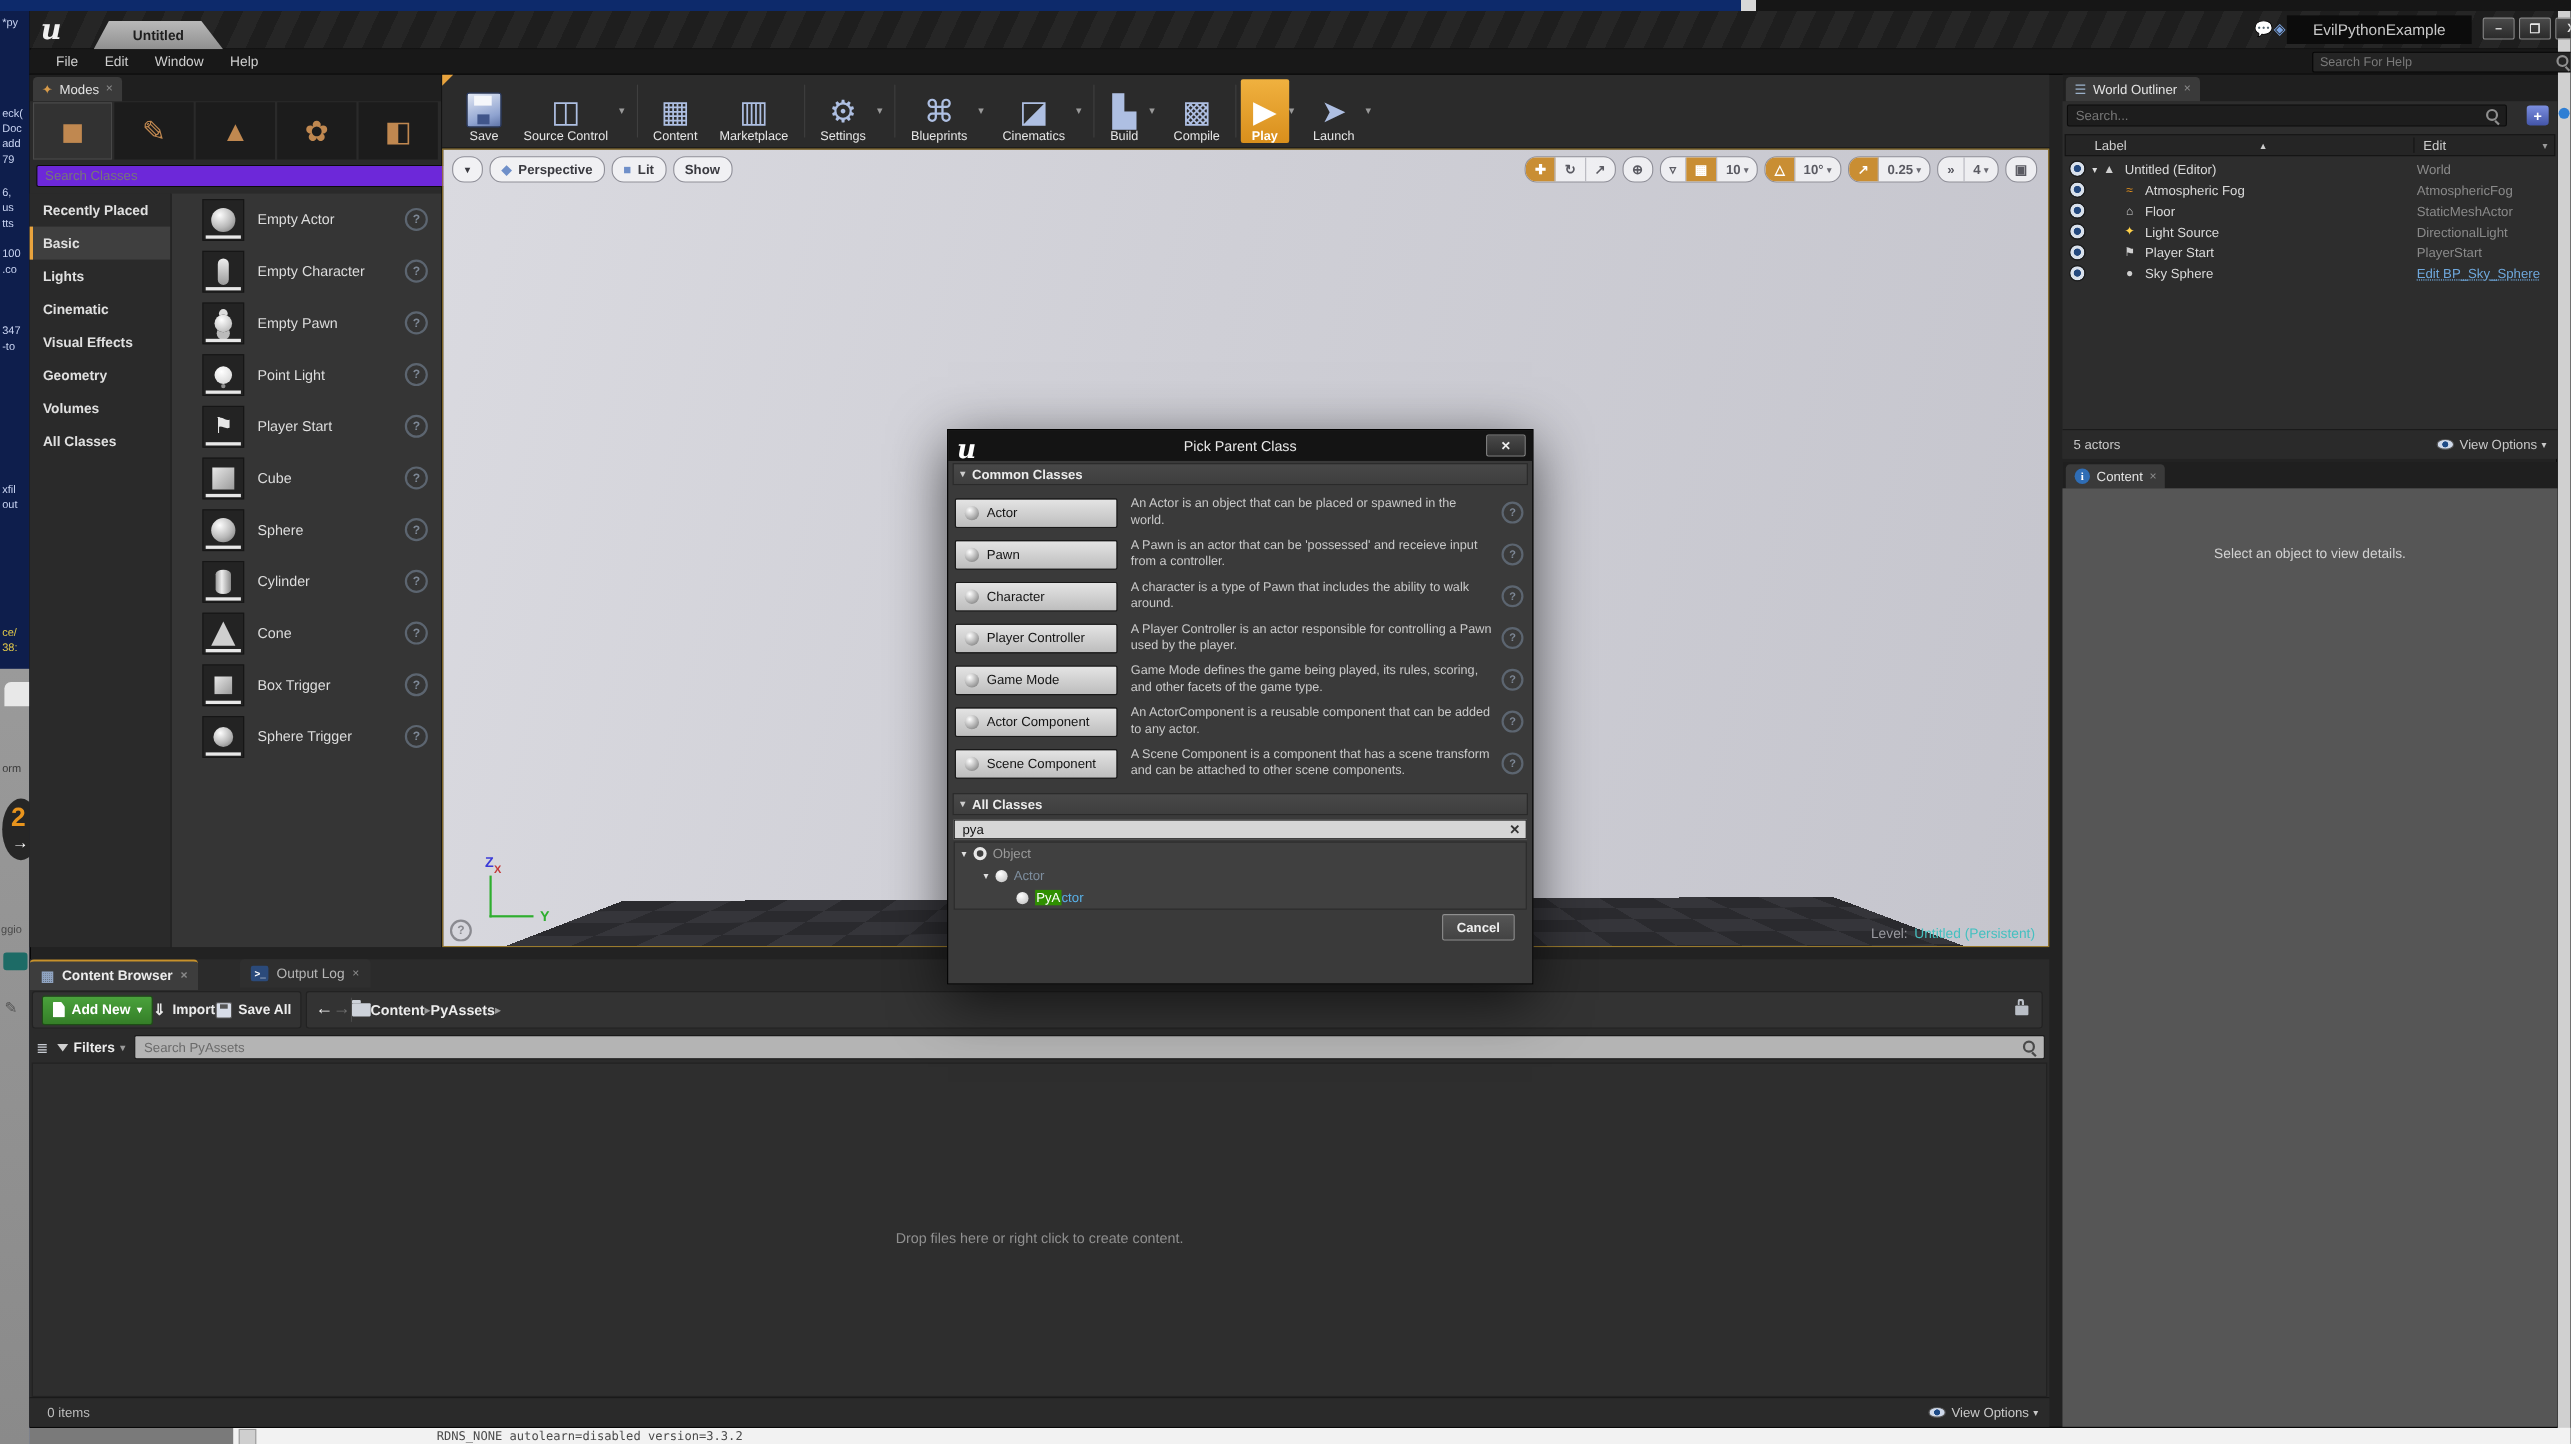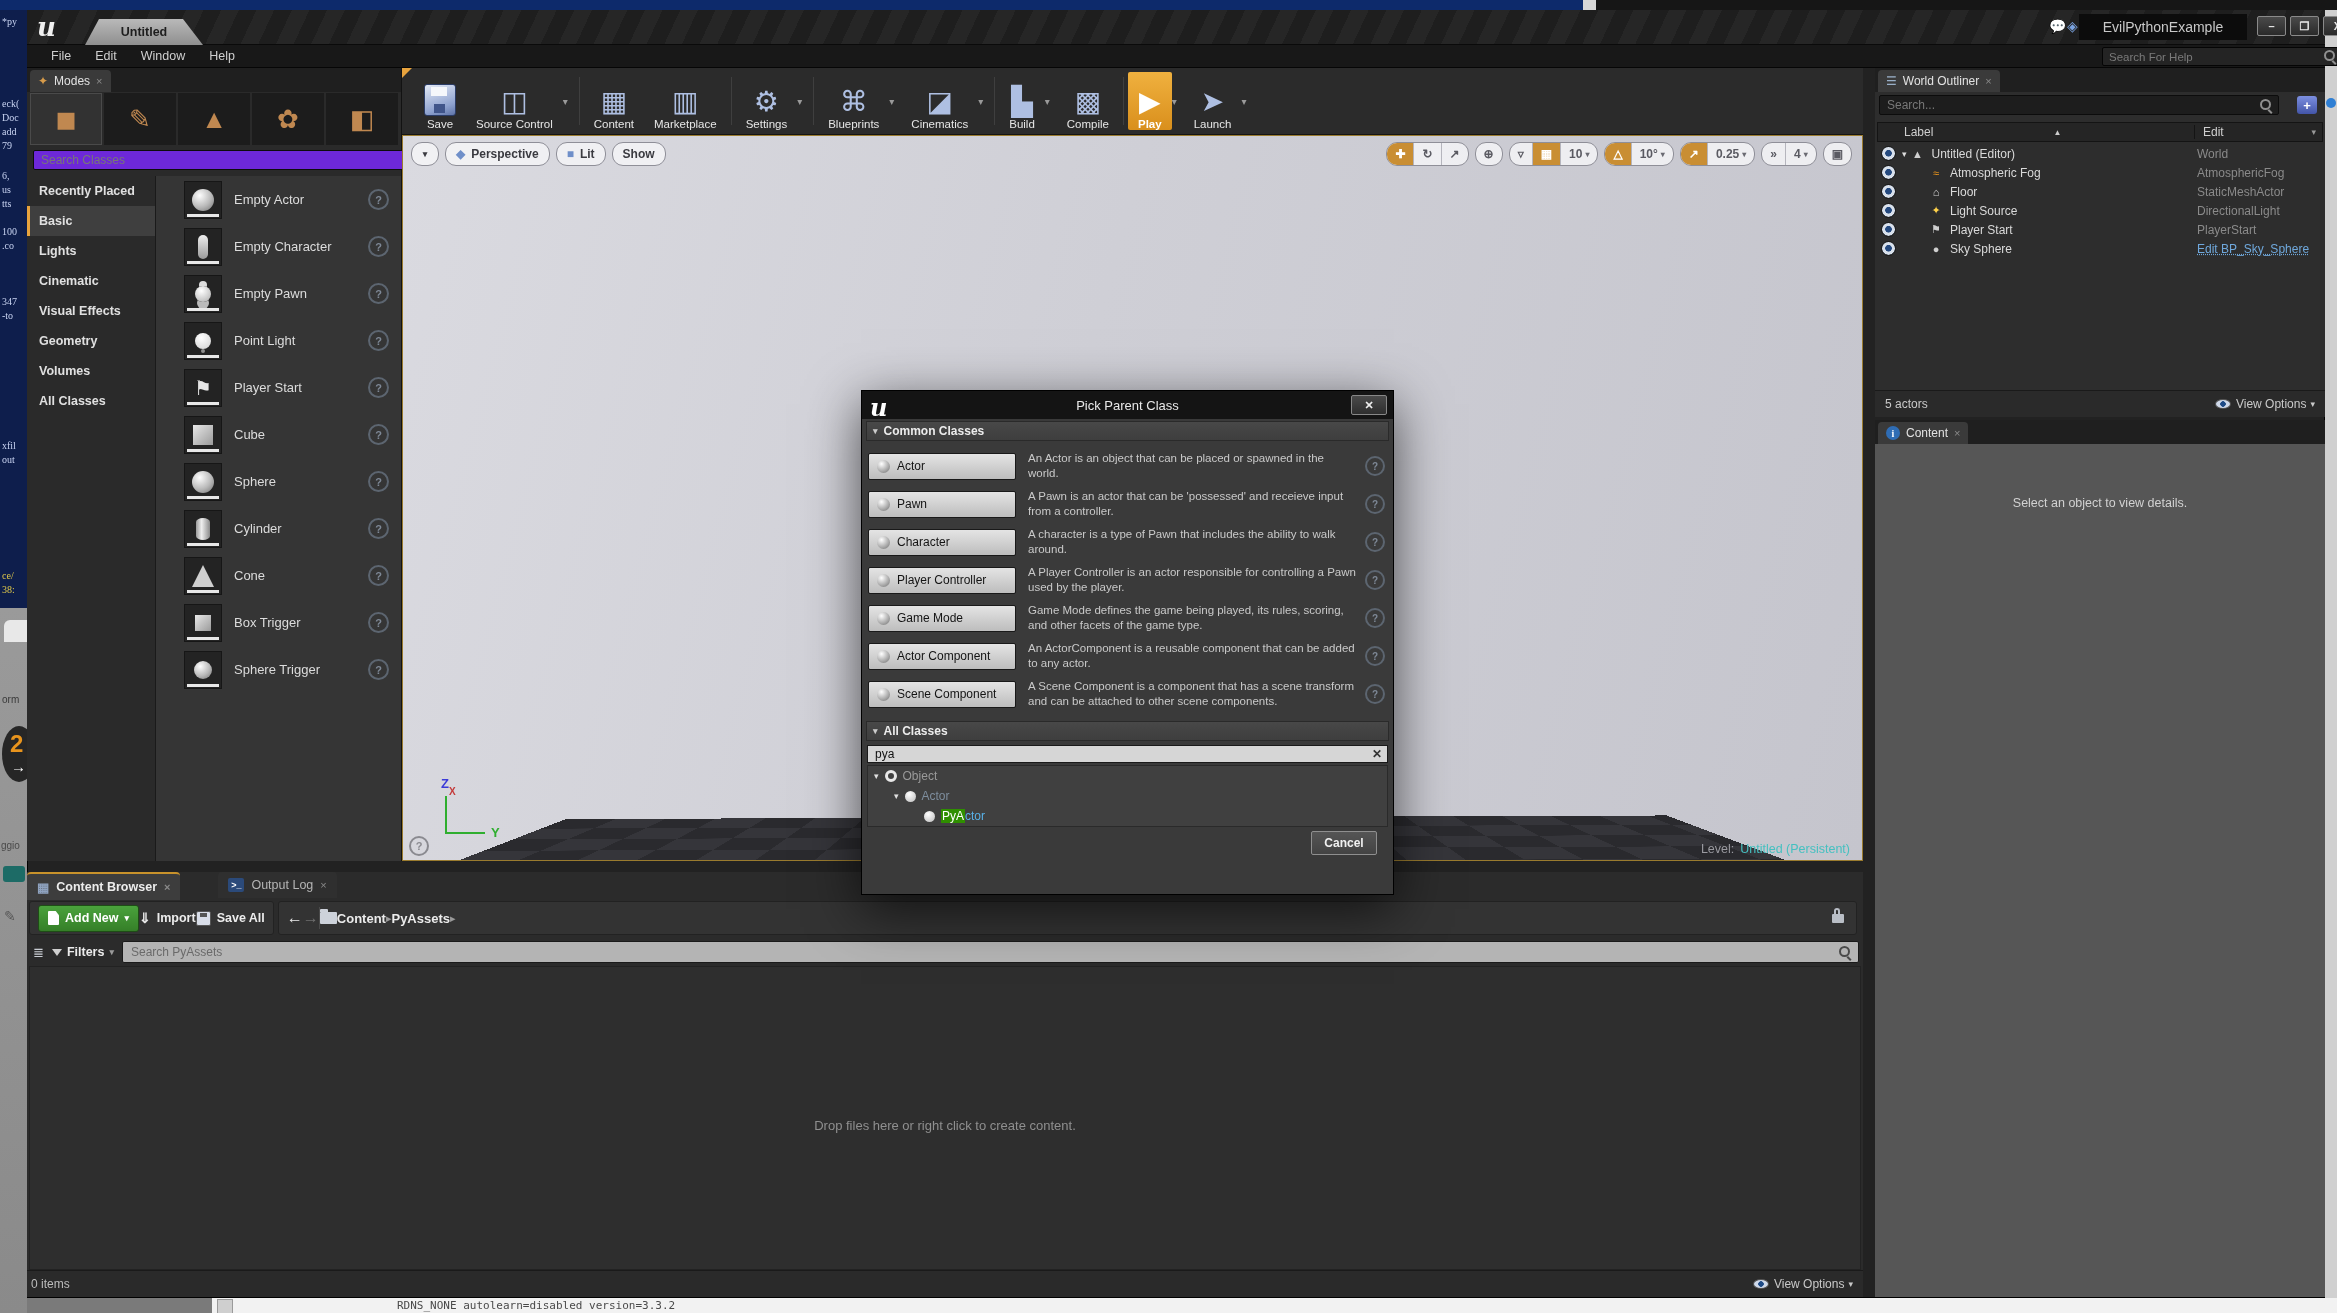--- a/index.html
+++ b/index.html
@@ -5,21 +5,21 @@
   html,body{margin:0;padding:0}
   body{width:2337px;height:1313px;position:relative;overflow:hidden;background:#141414;
        font-family:"Liberation Sans",sans-serif;-webkit-font-smoothing:antialiased}
   .abs{position:absolute}
   input{font-family:"Liberation Sans",sans-serif;border:none;outline:none;background:transparent}
 
   
   .strip-top{left:0;top:0;width:2337px;height:10px;
      background:linear-gradient(90deg,#0d2a6b 0,#0d2a6b 1583px,#d8d8d8 1583px,#d8d8d8 1596px,#161616 1596px)}
   .strip-left{left:0;top:10px;width:27px;height:1303px;background:#0e1e4c;overflow:hidden}
-  .term{position:absolute;left:2px;color:#c9d4f2;font-family:Liberation Serif, serif;font-size:10px;white-space:nowrap}
+  .term{position:absolute;left:2px;color:#c9d4f2;font-family:Liberation Sans, sans-serif;font-size:10px;white-space:nowrap}
   .term:nth-of-type(1){top:6px}.term:nth-of-type(2){top:88px}.term:nth-of-type(3){top:102px}
   .term:nth-of-type(4){top:116px}.term:nth-of-type(5){top:130px}.term:nth-of-type(6){top:160px}
   .term:nth-of-type(7){top:174px}.term:nth-of-type(8){top:188px}.term:nth-of-type(9){top:216px}
   .term:nth-of-type(10){top:230px}.term:nth-of-type(11){top:286px}.term:nth-of-type(12){top:300px}
   .term:nth-of-type(13){top:430px}.term:nth-of-type(14){top:444px}
   .term:nth-of-type(15){top:560px;color:#e0c84a}.term:nth-of-type(16){top:574px;color:#e0c84a}
   .term-lower{left:0;top:598px;width:27px;height:705px;background:linear-gradient(180deg,#9a9a9a,#8a8a8a);overflow:hidden}
   .mini-tab{position:absolute;left:4px;top:12px;width:30px;height:22px;background:#e8e8e8;border-radius:6px 6px 0 0}
   .orm{position:absolute;left:2px;top:86px;color:#3a3a3a;font-size:10px}
   .badge-circle{position:absolute;left:2px;top:118px;width:34px;height:56px;background:#262626;border-radius:50%}
@@ -225,21 +225,21 @@
   .src-ic{color:#c9cdd4;font-size:13px;margin-left:6px}
   .funnel{width:0;height:0;border-left:5px solid transparent;border-right:5px solid transparent;border-top:7px solid #cfcfcf}
   .filters-lbl{color:#ececec;font-weight:bold;font-size:12.5px;display:flex;align-items:center;gap:5px}
   .cb-search{flex:1;height:20px;background:#b4b4b4;border:1px solid #1a1a1a;border-radius:2px;display:flex;align-items:center;padding:0 6px;margin-right:4px}
   .cb-search input{flex:1;font-size:12px;color:#555}
   .cb-search input::placeholder{color:#6a6a6a}
   .mag-dk::before{border-color:#4a4a4a}.mag-dk::after{background:#4a4a4a}
   .cb-main{position:absolute;left:2px;right:2px;top:94px;bottom:27px;background:#2e2e2e;border:1px solid #222}
   .drop-msg{position:absolute;left:0;top:50%;width:100%;text-align:center;color:#8f8f8f;font-size:13px}
   .cb-foot{position:absolute;left:0;right:0;bottom:0;height:26px;background:#2a2a2a;border-top:1px solid #1a1a1a;display:flex;align-items:center;color:#bdbdbd;font-size:12px}
-  .cb-foot .cnt{margin-left:4px}
+  .cb-foot .cnt{margin-left:16px}
 </style>
 </head>
 <body>
 
 <div class="abs strip-top"></div>
 
 <div class="abs strip-left">
   <span class="term">*py</span>
   <span class="term">eck(</span>
   <span class="term">Doc</span>

